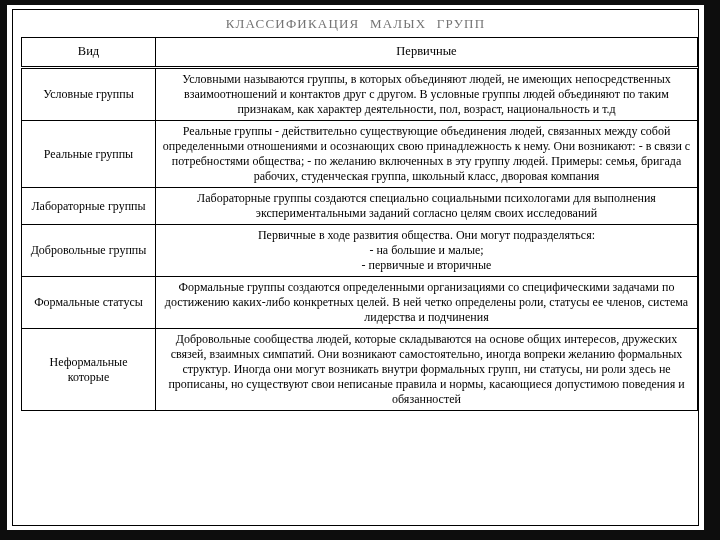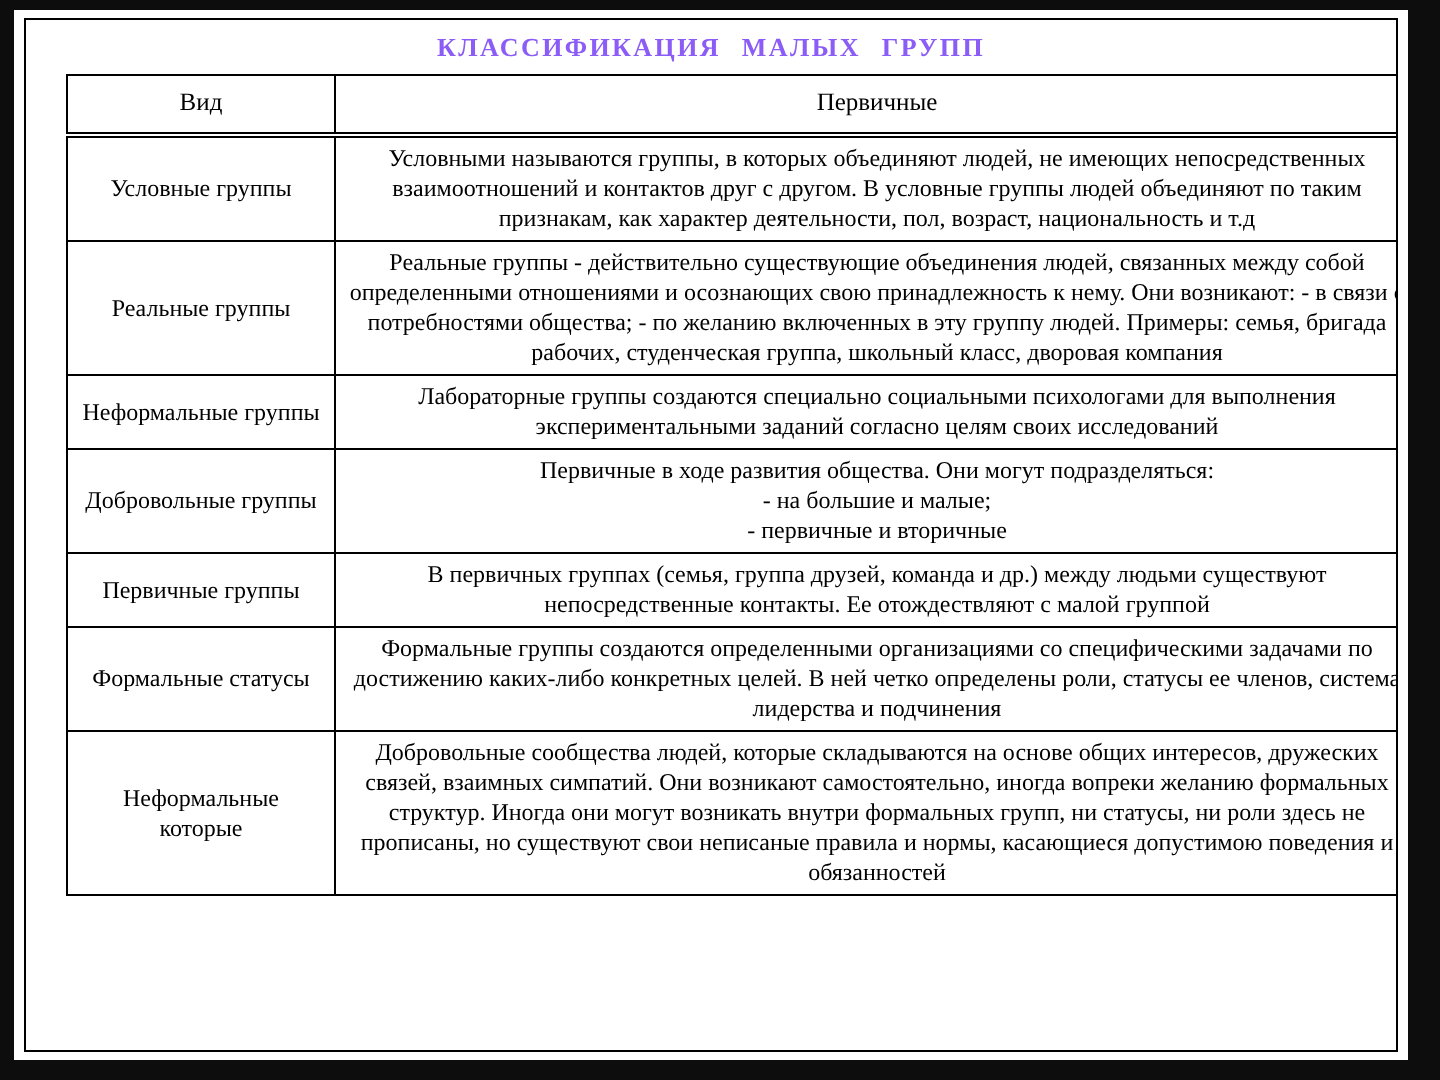--- a/index.html
+++ b/index.html
@@ -17,32 +17,32 @@
   }
   .frame {
     position: absolute;
     left: 5px; top: 4px; right: 5px; bottom: 4px;
     border: 1px solid #000;
     overflow: hidden;
     background: #ffffff;
   }
   .slide-title {
     text-align: center;
-    font-weight: bold;
+    font-weight: normal;
     font-size: 13px;
     letter-spacing: 1.2px;
     word-spacing: 6px;
-    color: #8b5cf6;
+    color: #737373;
     padding: 6px 0 5px 0;
   }
   table.classification {
     border-collapse: collapse;
     table-layout: fixed;
     width: calc(100% - 8px);
-    margin: 0 20px;
+    margin: 0 8px;
   }
   table.classification td {
     border: 1px solid #000;
     color: #000;
     font-size: 12px;
     line-height: 1.25;
     padding: 3px 6px;
     vertical-align: middle;
   }
   table.classification thead td {
@@ -79,32 +79,28 @@
       <tbody>
         <tr>
           <td class="type-cell">Условные группы</td>
           <td class="essence-cell">Условными называются группы, в которых объединяют людей, не имеющих непосредственных взаимоотношений и контактов друг с другом. В условные группы людей объединяют по таким признакам, как характер деятельности, пол, возраст, национальность и т.д</td>
         </tr>
         <tr>
           <td class="type-cell">Реальные группы</td>
           <td class="essence-cell">Реальные группы - действительно существующие объединения людей, связанных между собой определенными отношениями и осознающих свою принадлежность к нему. Они возникают: - в связи с потребностями общества; - по желанию включенных в эту группу людей. Примеры: семья, бригада рабочих, студенческая группа, школьный класс, дворовая компания</td>
         </tr>
         <tr>
-          <td class="type-cell">Неформальные группы</td>
+          <td class="type-cell">Лабораторные группы</td>
           <td class="essence-cell">Лабораторные группы создаются специально социальными психологами для выполнения экспериментальными заданий согласно целям своих исследований</td>
         </tr>
         <tr>
           <td class="type-cell">Добровольные группы</td>
           <td class="essence-cell">Первичные в ходе развития общества. Они могут подразделяться:
 - на большие и малые;
 - первичные и вторичные</td>
-        </tr>
-        <tr>
-          <td class="type-cell">Первичные группы</td>
-          <td class="essence-cell">В первичных группах (семья, группа друзей, команда и др.) между людьми существуют непосредственные контакты. Ее отождествляют с малой группой</td>
         </tr>
         <tr>
           <td class="type-cell">Формальные статусы</td>
           <td class="essence-cell">Формальные группы создаются определенными организациями со специфическими задачами по достижению каких-либо конкретных целей. В ней четко определены роли, статусы ее членов, система лидерства и подчинения</td>
         </tr>
         <tr>
           <td class="type-cell">Неформальные которые</td>
           <td class="essence-cell">Добровольные сообщества людей, которые складываются на основе общих интересов, дружеских связей, взаимных симпатий. Они возникают самостоятельно, иногда вопреки желанию формальных структур. Иногда они могут возникать внутри формальных групп, ни статусы, ни роли здесь не прописаны, но существуют свои неписаные правила и нормы, касающиеся допустимою поведения и обязанностей</td>
         </tr>
       </tbody>

